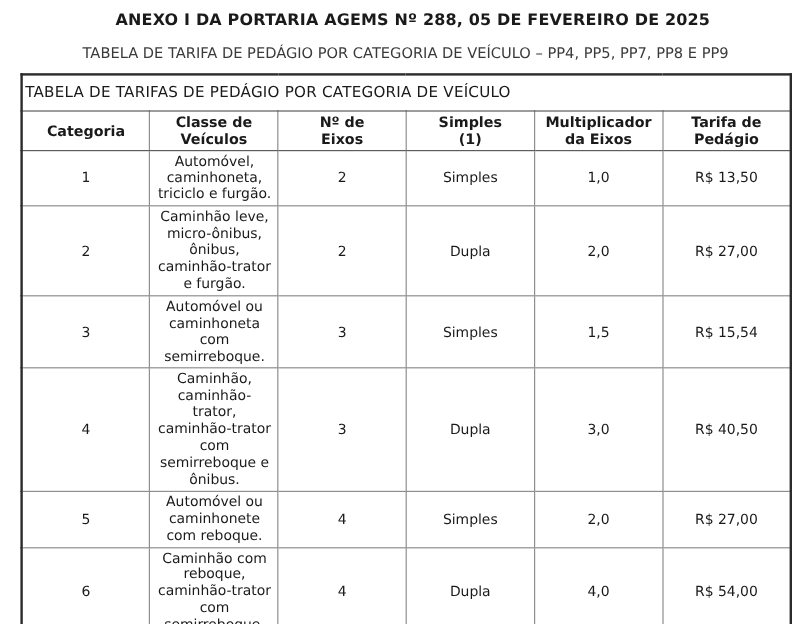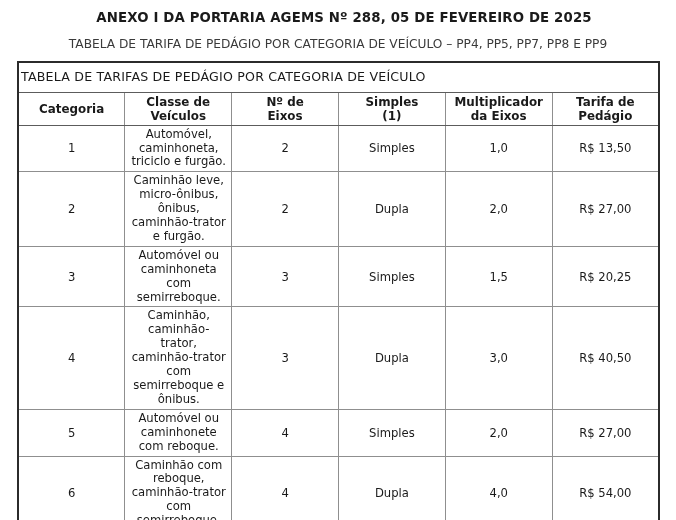--- a/index.html
+++ b/index.html
@@ -169,21 +169,21 @@
             <td class="c-rod">Dupla</td>
             <td class="c-mult">2,0</td>
             <td class="c-tar">R$ 27,00</td>
           </tr>
           <tr class="r-two">
             <td class="c-cat">3</td>
             <td class="c-classe"><span>Automóvel ou caminhoneta com semirreboque.</span></td>
             <td class="c-num">3</td>
             <td class="c-rod">Simples</td>
             <td class="c-mult">1,5</td>
-            <td class="c-tar">R$ 20,25</td>
+            <td class="c-tar">R$ 15,54</td>
           </tr>
           <tr class="r-three">
             <td class="c-cat">4</td>
             <td class="c-classe"><span>Caminhão, caminhão-trator, caminhão-trator com semirreboque e ônibus.</span></td>
             <td class="c-num">3</td>
             <td class="c-rod">Dupla</td>
             <td class="c-mult">3,0</td>
             <td class="c-tar">R$ 40,50</td>
           </tr>
           <tr class="r-two">

